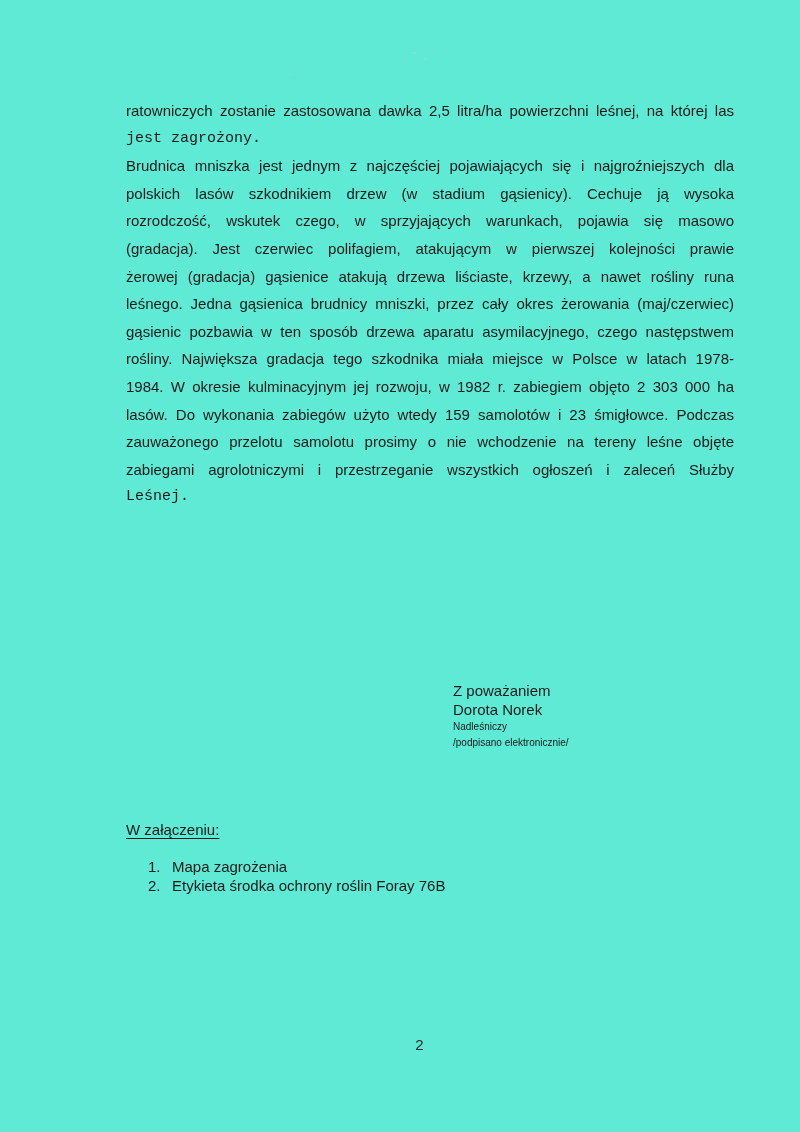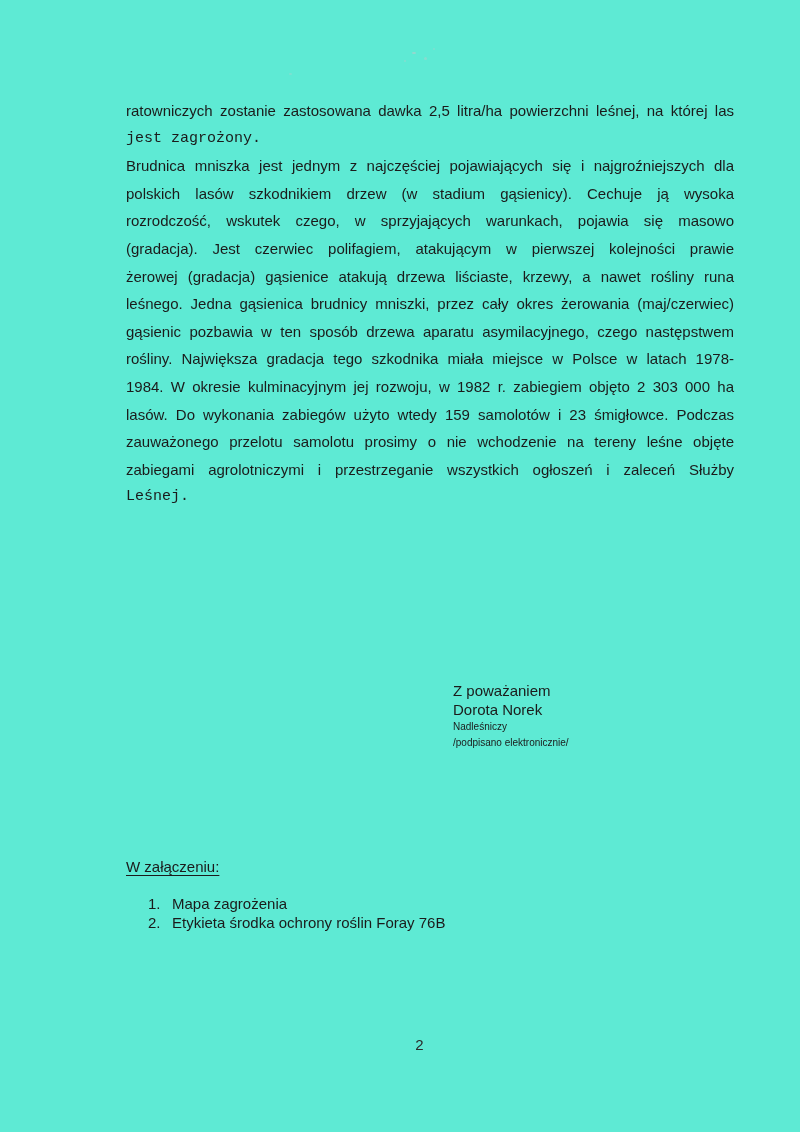--- a/index.html
+++ b/index.html
@@ -36,21 +36,20 @@
   .signature { position: absolute; left: 453px; top: 681px; }
   .sig-closing, .sig-name { font-size: 15px; line-height: 19px; }
   .sig-title, .sig-note { font-size: 10px; line-height: 15.5px; }
 
   
   .attachments { position: absolute; left: 126px; top: 820px; font-size: 15px; }
   .att-heading {
     text-decoration: underline;
     text-underline-offset: 3px;
     line-height: 19px;
-    margin-top: 37px;
   }
   .att-list { margin-top: 19px; }
   .att-item { display: flex; line-height: 18.5px; }
   .att-num { width: 24px; margin-left: 22px; flex: 0 0 auto; }
 
   
   .page-number {
     position: absolute;
     top: 1036px;
     left: 0;

